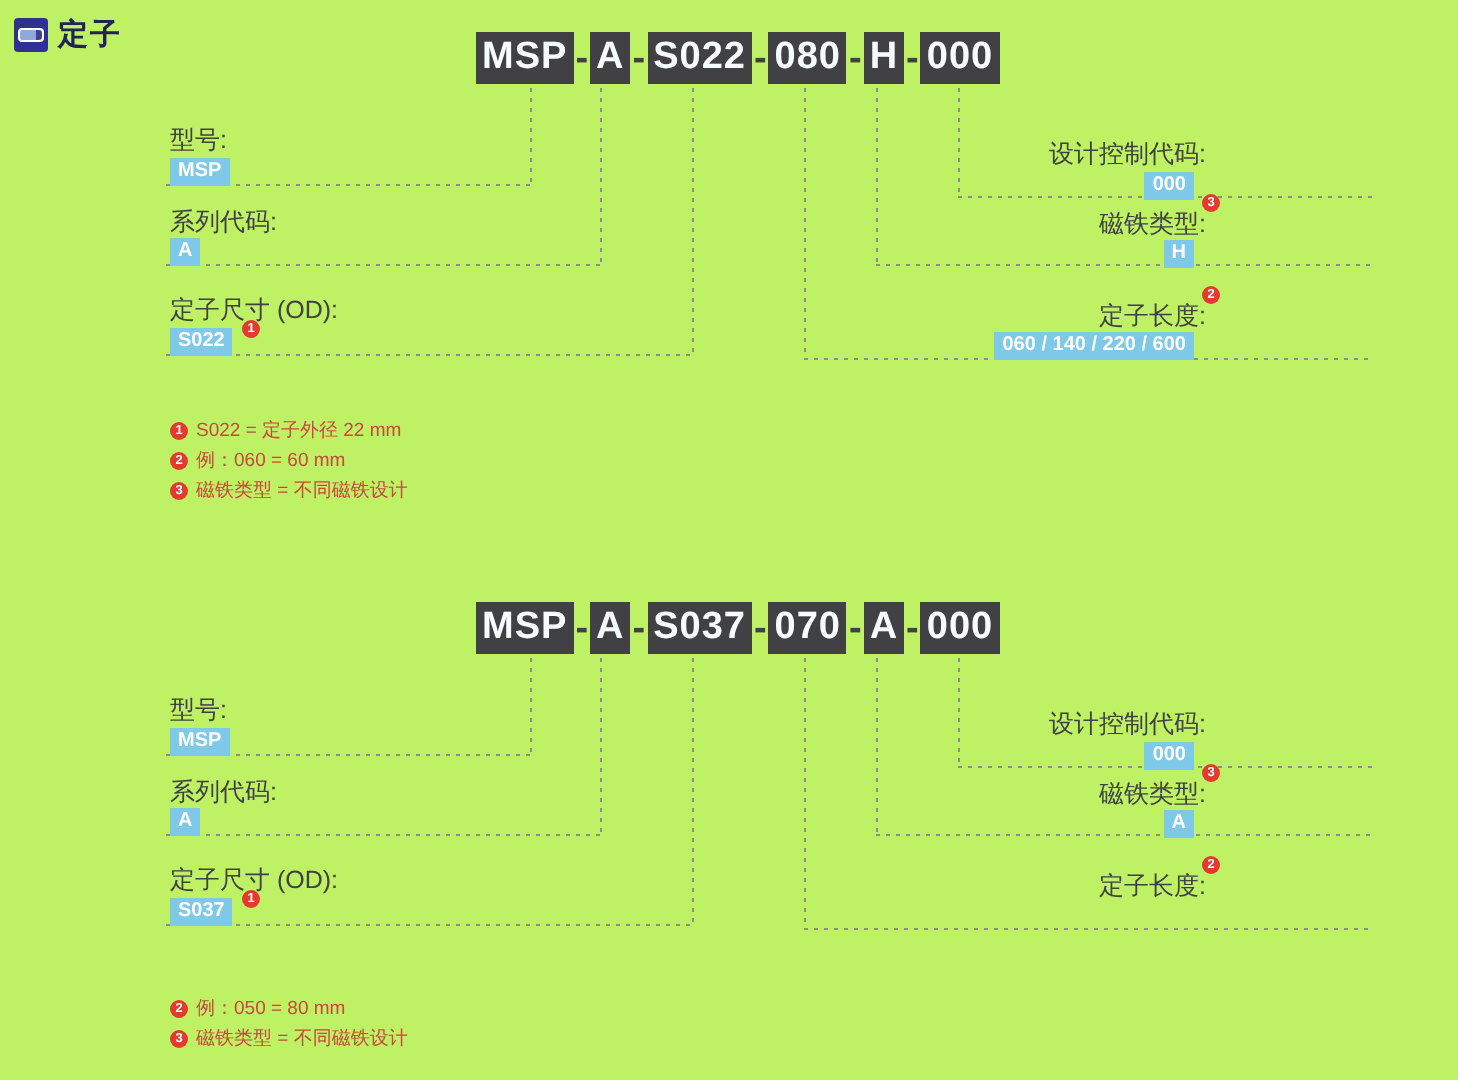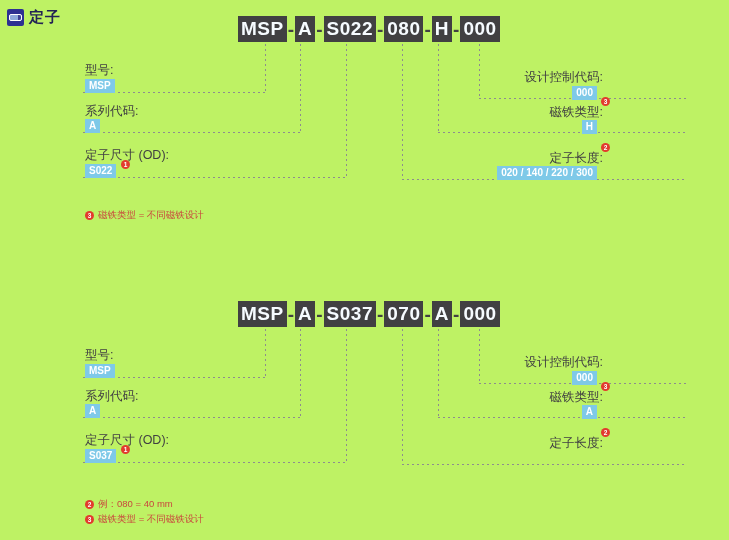--- a/index.html
+++ b/index.html
@@ -94,23 +94,31 @@
     <div class="val" style="left:85px;top:164px">S022</div>
     <span class="circ sup" style="left:121px;top:160px">1</span>
 
     <div class="lbl r" style="right:40px;top:69px">设计控制代码:</div>
     <div class="val" style="right:46px;top:86px">000</div>
     <div class="lbl r" style="right:40px;top:104px">磁铁类型:</div>
     <span class="circ sup" style="right:33px;top:97px">3</span>
     <div class="val" style="right:46px;top:120px">H</div>
     <div class="lbl r" style="right:40px;top:150px">定子长度:</div>
     <span class="circ sup" style="right:33px;top:143px">2</span>
-    <div class="val" style="right:46px;top:166px">020 / 140 / 220 / 300</div>
+    <div class="val" style="right:46px;top:166px">060 / 140 / 220 / 600</div>
 
     <div class="fnotes">
+      <div class="fnote">
+        <span class="circ">1</span>
+        <span class="ftext">S022 = 定子外径 22 mm</span>
+      </div>
+      <div class="fnote">
+        <span class="circ">2</span>
+        <span class="ftext">例：060 = 60 mm</span>
+      </div>
       <div class="fnote">
         <span class="circ">3</span>
         <span class="ftext">磁铁类型 = 不同磁铁设计</span>
       </div>
     </div>
   </div>
 
   <div class="diagram" style="top:285px">
     <div class="code-row">
       <span class="seg">MSP</span>
@@ -151,21 +159,21 @@
     <div class="val" style="right:46px;top:86px">000</div>
     <div class="lbl r" style="right:40px;top:104px">磁铁类型:</div>
     <span class="circ sup" style="right:33px;top:97px">3</span>
     <div class="val" style="right:46px;top:120px">A</div>
     <div class="lbl r" style="right:40px;top:150px">定子长度:</div>
     <span class="circ sup" style="right:33px;top:143px">2</span>
 
     <div class="fnotes" style="top:212px">
       <div class="fnote">
         <span class="circ">2</span>
-        <span class="ftext">例：080 = 40 mm</span>
+        <span class="ftext">例：050 = 80 mm</span>
       </div>
       <div class="fnote">
         <span class="circ">3</span>
         <span class="ftext">磁铁类型 = 不同磁铁设计</span>
       </div>
     </div>
   </div>
 
 </div>
 

